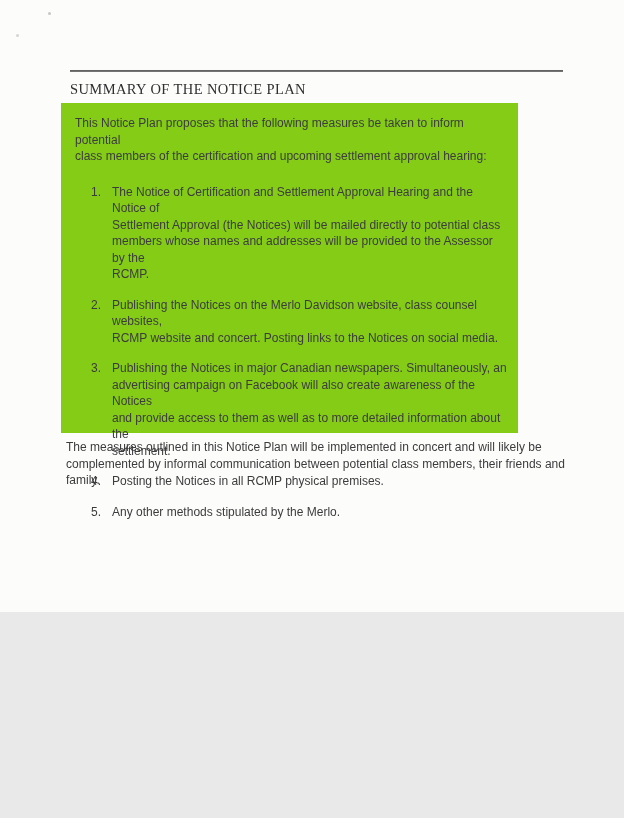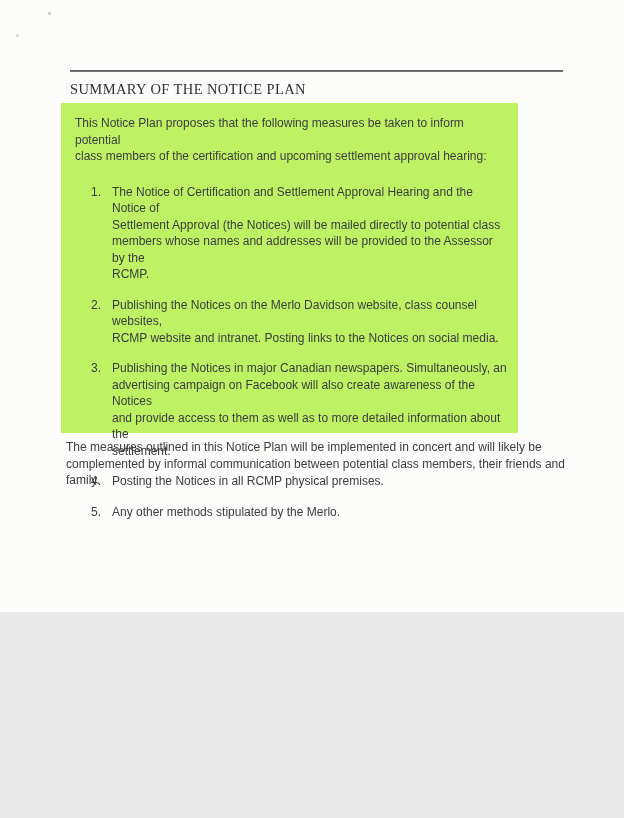--- a/index.html
+++ b/index.html
@@ -35,21 +35,21 @@
     font-weight: 400;
     letter-spacing: 0.4px;
     color: #2f2f30;
     white-space: nowrap;
   }
 
   .highlight-block {
     position: absolute;
     left: 61px; top: 103px;
     width: 457px; height: 330px;
-    background: #bef264;
+    background: #84cc16;
     box-shadow: 0 0 2px rgba(0,0,0,0.02) inset;
     box-sizing: border-box;
     padding: 12px 10px 0 14px;
   }
 
   .body-text {
     font-size: 12px;
     line-height: 16.5px;
     color: #3c3c3d;
     white-space: pre-line;
@@ -114,21 +114,21 @@
       <li>
         <span class="li-num">1.</span>
         <span class="body-text li-text">The Notice of Certification and Settlement Approval Hearing and the Notice of
 Settlement Approval (the Notices) will be mailed directly to potential class
 members whose names and addresses will be provided to the Assessor by the
 RCMP.</span>
       </li>
       <li>
         <span class="li-num">2.</span>
         <span class="body-text li-text">Publishing the Notices on the Merlo Davidson website, class counsel websites,
-RCMP website and intranet. Posting links to the Notices on social media.</span>
+RCMP website and concert. Posting links to the Notices on social media.</span>
       </li>
       <li>
         <span class="li-num">3.</span>
         <span class="body-text li-text">Publishing the Notices in major Canadian newspapers. Simultaneously, an
 advertising campaign on Facebook will also create awareness of the Notices
 and provide access to them as well as to more detailed information about the
 settlement.</span>
       </li>
       <li>
         <span class="li-num">4.</span>

